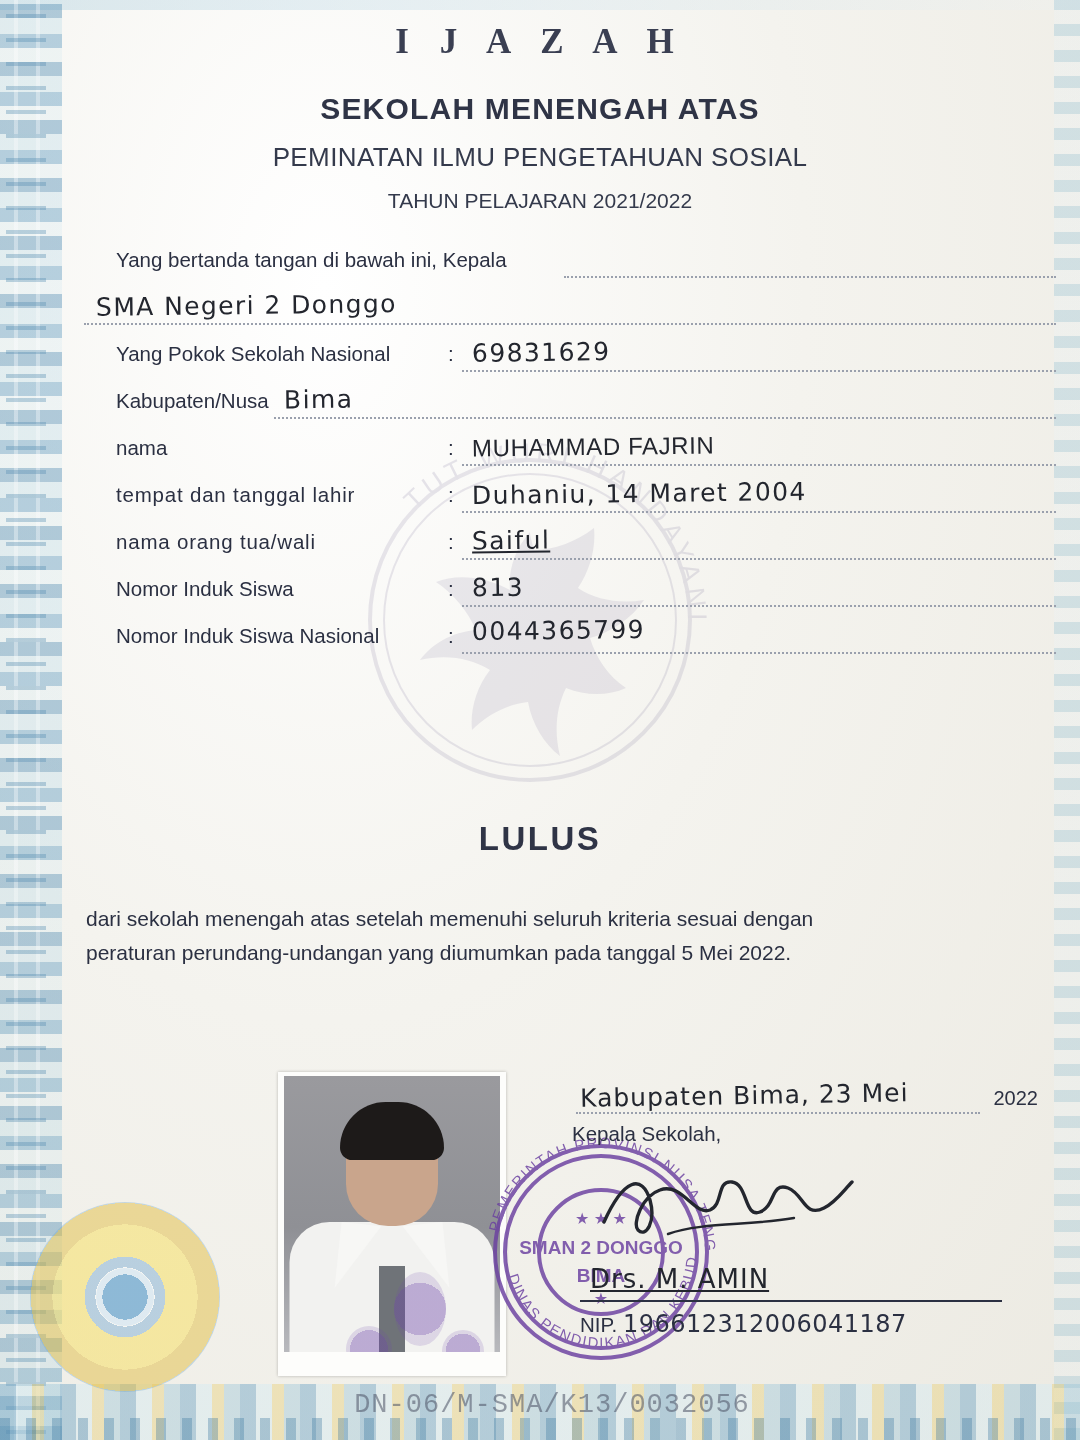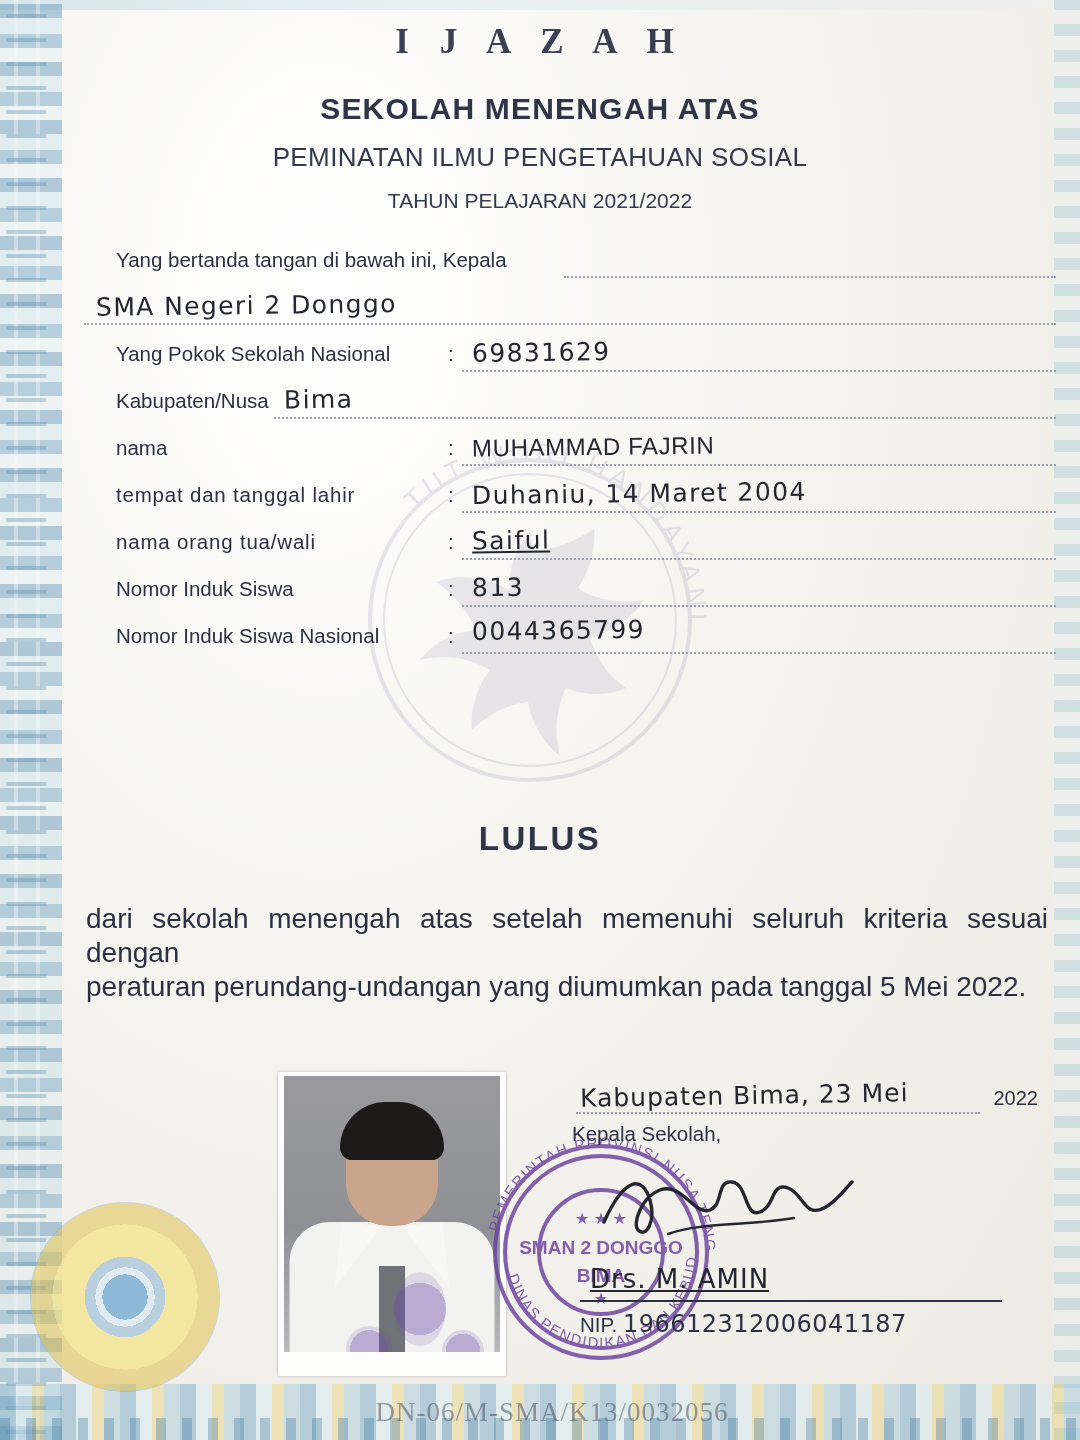--- a/index.html
+++ b/index.html
@@ -199,21 +199,21 @@
     font-size: 33px;
     font-weight: 700;
     letter-spacing: 2.5px;
     color: #2f3446;
   }
   .para {
     position: absolute;
     left: 86px;
     top: 902px;
     width: 962px;
-    font-size: 28px;
+    font-size: 21px;
     line-height: 34px;
     text-align: justify;
     color: #2b3042;
   }
 
   
   .photo-frame {
     position: absolute;
     left: 278px;
     top: 1072px;
@@ -369,23 +369,23 @@
     top: 1126px;
     width: 262px;
     height: 240px;
     opacity: .82;
   }
 
   
   .serial {
     position: absolute;
     left: 0; right: 0;
-    bottom: 12px;
+    bottom: 20px;
     text-align: center;
-    font-family: Liberation Serif, serif;
+    font-family: Liberation Mono, monospace;
     font-size: 27px;
     letter-spacing: 1px;
     color: #4d5366;
     opacity: .55;
     padding-left: 24px;
   }
 </style>
 </head>
 <body>
 

